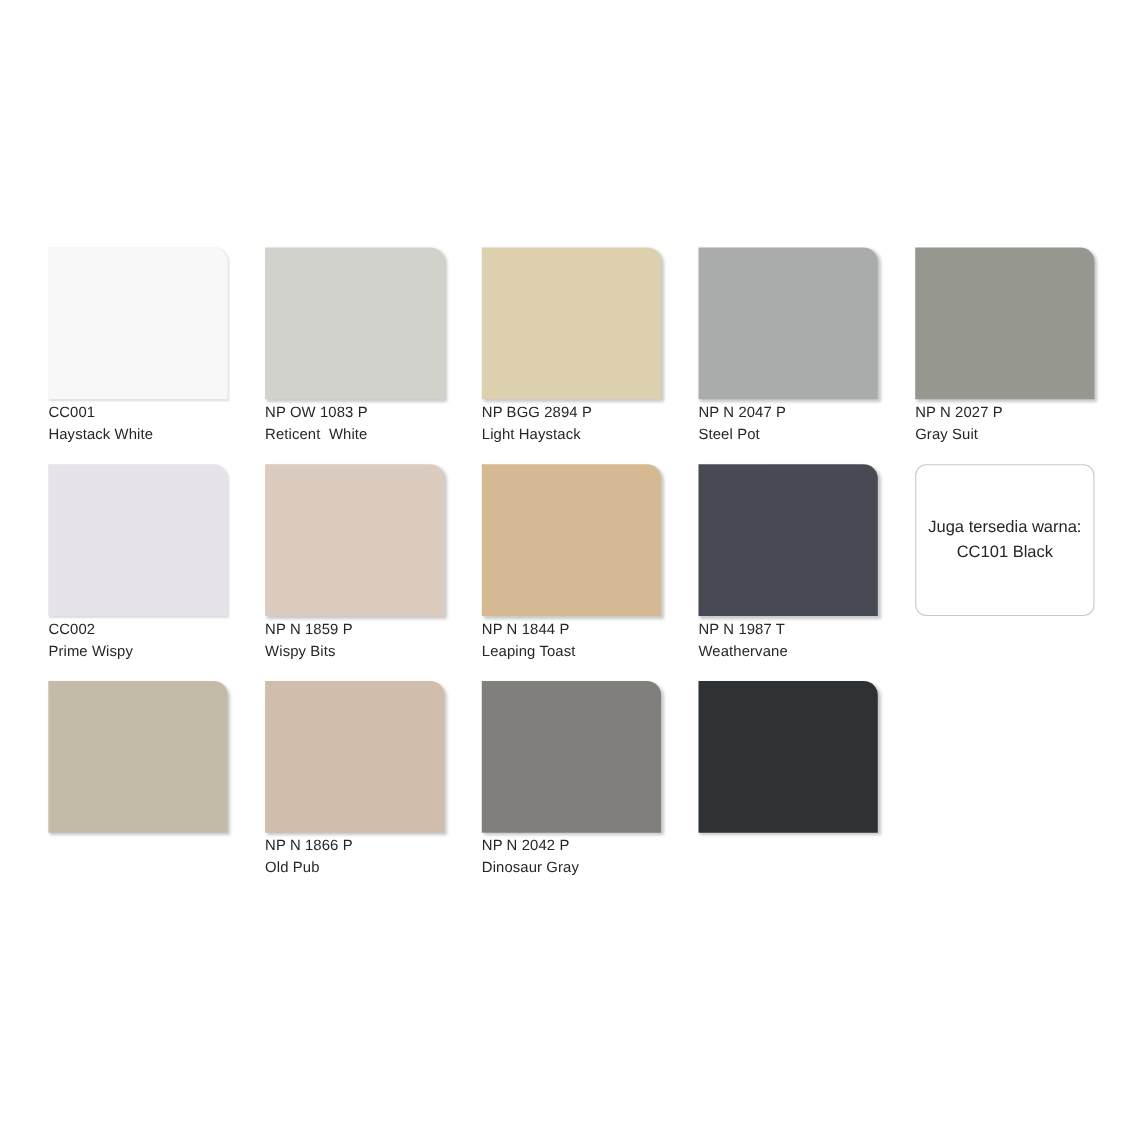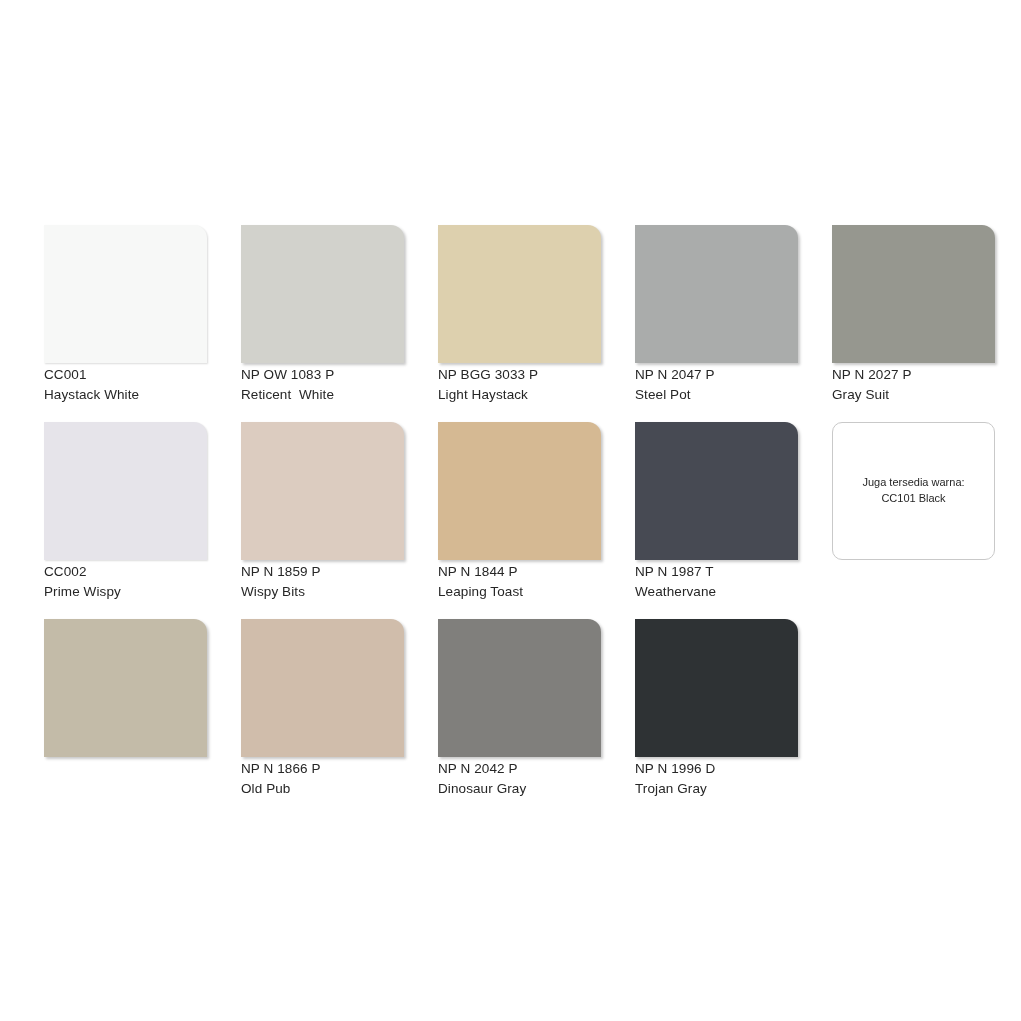--- a/index.html
+++ b/index.html
@@ -96,21 +96,21 @@
     background: #ffffff;
     display: flex;
     flex-direction: column;
     align-items: center;
     justify-content: center;
     text-align: center;
   }
 
   .note-line {
     display: block;
-    font-size: 11px;
+    font-size: 15px;
     color: #262626;
     line-height: 1.45;
     white-space: pre;
   }
 </style>
 </head>
 <body>
 
 <div id="swatch-chart">
   <div class="swatch-grid">
@@ -127,21 +127,21 @@
       <div class="swatch-chip" style="background-color: rgb(210, 210, 204);"></div>
       <div class="swatch-labels">
         <span class="swatch-code">NP OW 1083 P</span>
         <span class="swatch-name">Reticent  White</span>
       </div>
     </div>
 
     <div class="swatch-cell">
       <div class="swatch-chip" style="background-color: rgb(221, 208, 174);"></div>
       <div class="swatch-labels">
-        <span class="swatch-code">NP BGG 3033 P</span>
+        <span class="swatch-code">NP BGG 2894 P</span>
         <span class="swatch-name">Light Haystack</span>
       </div>
     </div>
 
     <div class="swatch-cell">
       <div class="swatch-chip" style="background-color: rgb(170, 172, 171);"></div>
       <div class="swatch-labels">
         <span class="swatch-code">NP N 2047 P</span>
         <span class="swatch-name">Steel Pot</span>
       </div>
@@ -210,20 +210,16 @@
     <div class="swatch-cell">
       <div class="swatch-chip" style="background-color: rgb(128, 127, 124);"></div>
       <div class="swatch-labels">
         <span class="swatch-code">NP N 2042 P</span>
         <span class="swatch-name">Dinosaur Gray</span>
       </div>
     </div>
 
     <div class="swatch-cell">
       <div class="swatch-chip" style="background-color: rgb(46, 50, 52);"></div>
-      <div class="swatch-labels">
-        <span class="swatch-code">NP N 1996 D</span>
-        <span class="swatch-name">Trojan Gray</span>
-      </div>
     </div>
 
   </div>
 </div>
 
 </body></html>

